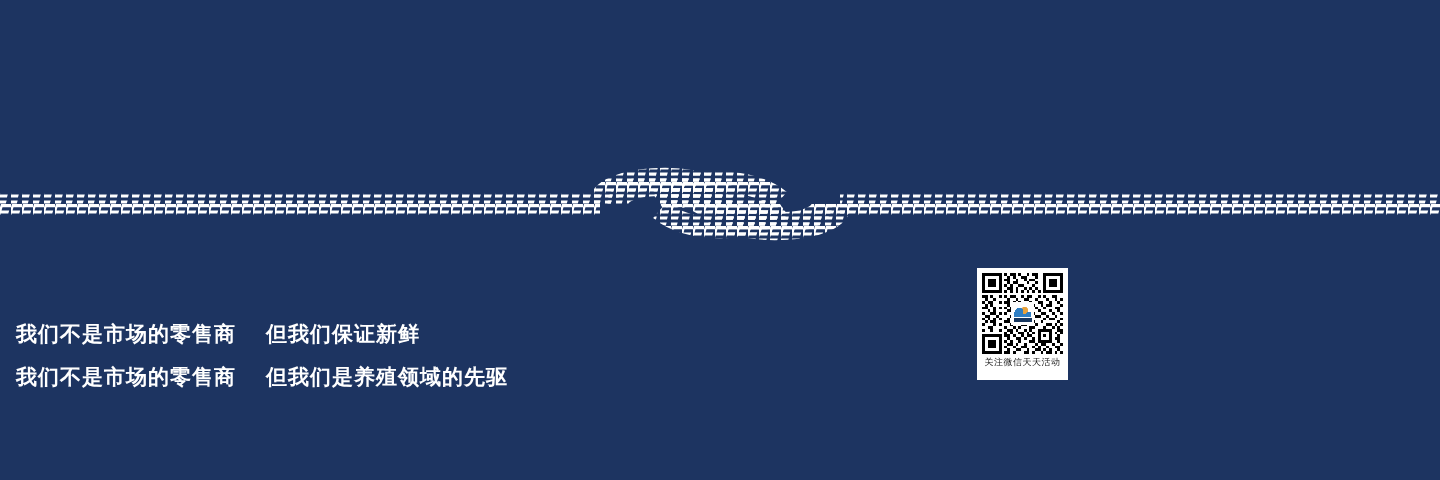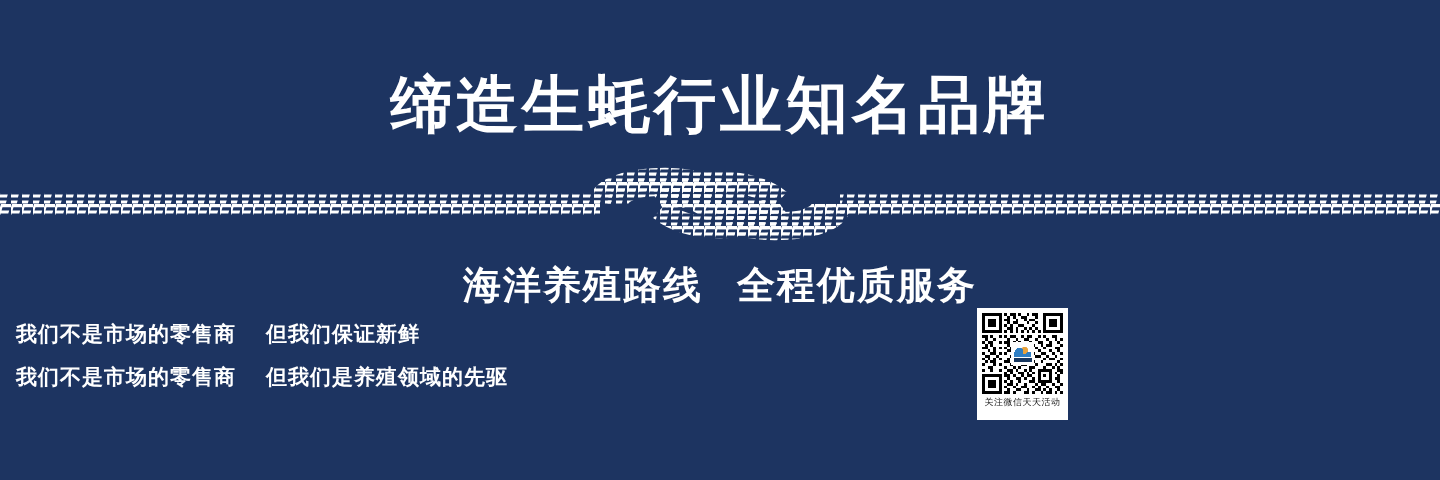--- a/index.html
+++ b/index.html
@@ -86,21 +86,20 @@
     left: 977px;
     top: 268px;
     width: 91px;
     height: 112px;
     background: #ffffff;
     box-sizing: border-box;
     padding: 5px 5px 18px 5px;
     display: flex;
     flex-direction: column;
     align-items: center;
-    margin-top: 40px;
   }
   #qr-image {
     position: relative;
     width: 81px;
     height: 81px;
   }
   #qr-image svg { display: block; width: 81px; height: 81px; }
   #qr-center-logo {
     position: absolute;
     left: 29px;
@@ -138,21 +137,20 @@
     letter-spacing: 0.5px;
     white-space: nowrap;
     font-weight: normal;
   }
 </style>
 </head>
 <body>
 
 <div id="banner">
 
-  <div id="headline">缔造生蚝行业知名品牌</div>
 
   <div id="rope-divider">
     <svg viewBox="0 0 1440 90" xmlns="http://www.w3.org/2000/svg" aria-hidden="true">
       <defs>
 
         <g id="strand">
           <path d="M 2 0 L 13 0 L 13 3.2 L 4.4 3.2 L 4.4 6.4 L 12 6.4 L 12 9.4 L 4.4 9.4
                    L 4.4 12.6 L 12.4 12.6 L 12.4 15.6 L 4.4 15.6 L 4.4 18.6 L 13 18.6
                    L 13 21.6 L 1.6 21.6 Z" fill="#ffffff"></path>
         </g>
@@ -197,23 +195,20 @@
                  C 822 68, 750 68, 728 48
                  C 710 32, 688 28, 670 40" fill="none" stroke="url(#ropePattern)" stroke-width="21" stroke-linecap="butt"></path>
 
         <path d="M 660 40 C 688 16, 752 16, 780 40" fill="none" stroke="url(#ropePattern)" stroke-width="21"></path>
 
         <path d="M 660 50 C 688 74, 752 74, 780 50" fill="none" stroke="url(#ropePattern)" stroke-width="21"></path>
       </g>
     </svg>
   </div>
 
-  <div id="subheadline">
-    <span>海洋养殖路线</span><span class="gap"></span><span>全程优质服务</span>
-  </div>
 
   <div id="body-line-1" class="body-line">
     <span>我们不是市场的零售商</span><span class="gap"></span><span>但我们保证新鲜</span>
   </div>
 
   <div id="body-line-2" class="body-line">
     <span>我们不是市场的零售商</span><span class="gap"></span><span>但我们是养殖领域的先驱</span>
   </div>
 
   <div id="qr-card">

